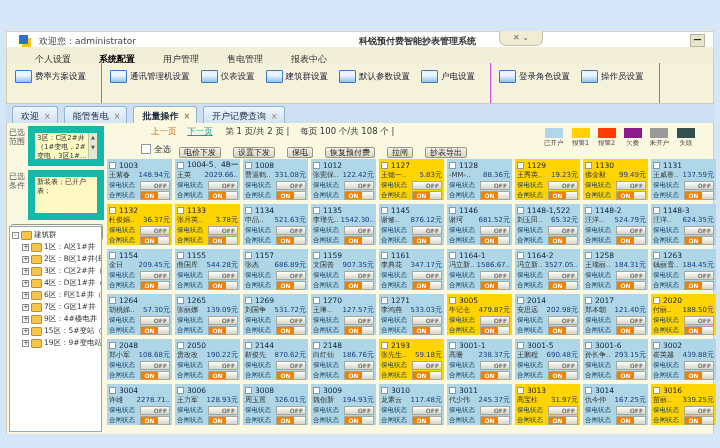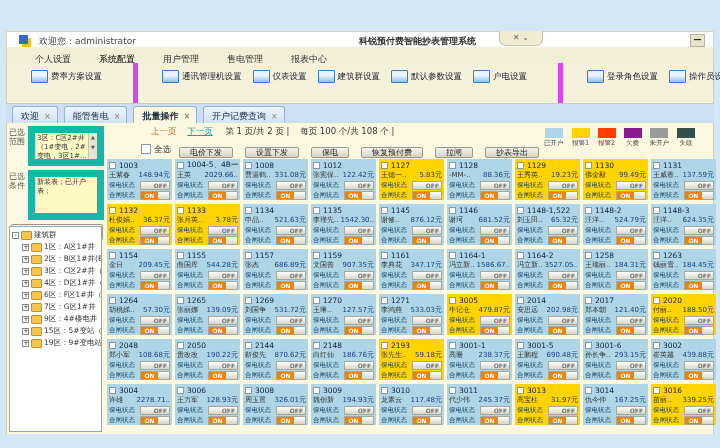--- a/index.html
+++ b/index.html
@@ -14,25 +14,25 @@
   .sys-title{position:absolute;left:352px;top:3px;font-size:9px;color:#333;font-weight:bold}
   .collapse{position:absolute;left:492px;top:-1px;width:42px;height:14px;background:#efecd2;
             border:1px solid #c5c2a5;border-top:none;border-radius:0 0 7px 7px;text-align:center;
             font-size:8px;color:#666;line-height:13px}
   .minimize{position:absolute;right:8px;top:2px;width:13px;height:11px;background:#e8e5cc;
             border:1px solid #b8b49a;font-size:8px;font-weight:bold;color:#222;text-align:center;line-height:9px}
   
   .menubar{position:absolute;left:6px;top:47px;right:6px;height:16px;background:#f2efd9;
            border-left:1px solid #d8d5b8;border-right:1px solid #d8d5b8}
   .menu-item{display:inline-block;margin:2px 0 0 28px;font-size:9px;color:#333;cursor:default}
-  .menu-item.active{font-weight:normal;color:#000}
+  .menu-item.active{font-weight:bold;color:#000}
   
   .ribbon{position:absolute;left:6px;top:63px;right:6px;height:41px;background:#f5f2dc;
           border:1px solid #cfcbac;border-top:none;box-sizing:border-box;white-space:nowrap}
-  .rgroup{display:inline-block;vertical-align:top;height:100%;border-right:5px solid #d946ef;padding:0 22px}
+  .rgroup{display:inline-block;vertical-align:top;height:100%;border-right:1px solid #d946ef;padding:0 6px}
   .rbtns{display:flex;align-items:center;height:27px}
   .rbtn{display:flex;align-items:center;margin:0 9px 0 2px;font-size:8.5px;color:#223}
   .ricon{width:15px;height:11px;margin-right:3px;border:1px solid #3a78c8;border-radius:1px;
          background:linear-gradient(#eaf4ff 40%,#8fc0ec)}
   .rlabel{text-align:left;font-size:8px;color:#555;margin-top:16px}
   
   .tabstrip{position:absolute;left:6px;top:104px;right:6px;height:20px;background:#cddff1}
   .tab{float:left;margin:2px 0 0 6px;height:18px;padding:3px 6px 0 8px;box-sizing:border-box;
        background:linear-gradient(#eef5fc,#cfe2f2);border:1px solid #93b4d4;border-bottom:none;
        border-radius:3px 3px 0 0;font-size:9px;color:#234}
@@ -64,21 +64,21 @@
             margin-right:2px;flex:none}
   
   .main{position:absolute;left:100px;top:3px;right:2px;bottom:2px}
   .pager{margin-left:44px;height:12px;font-size:8.5px;color:#333;white-space:nowrap}
   .pg-prev{color:#c87820;margin-right:8px}
   .pg-next{color:#18a098;text-decoration:underline;margin-right:10px}
   .pg-info{margin-right:8px}
   .controls{height:20px;display:flex;align-items:center;margin-top:2px}
   .selall{display:flex;font-size:8.5px;color:#333;margin:0 8px 0 34px}
   .cbx{width:8px;height:8px;border:1px solid #8899aa;background:#fff;margin-right:3px}
-  .tbtn{height:16px;padding:0 10px;margin-right:12px;background:linear-gradient(#f6f5ee,#d6d3c2);
+  .tbtn{height:16px;padding:0 4px;margin-right:12px;background:linear-gradient(#f6f5ee,#d6d3c2);
         border:1px solid #9a9886;border-radius:2px;font-size:8px;color:#222;line-height:14px;box-sizing:border-box}
   .legend{position:absolute;right:16px;top:2px;display:flex}
   .lg{margin-left:8px;text-align:center}
   .lg-sw{width:18px;height:10px;margin:0 auto}
   .lg-lb{font-size:6.5px;color:#444;margin-top:1px;white-space:nowrap}
   
   .grid{position:absolute;left:0;top:33px;width:614px;display:flex;flex-wrap:wrap}
   .card{width:65px;height:41px;margin:0 3px 4px 0;padding:1px 2px;box-sizing:border-box;overflow:hidden}
   .card.open{background:var(--card-open)}
   .card.alarm1{background:var(--card-alarm1)}

